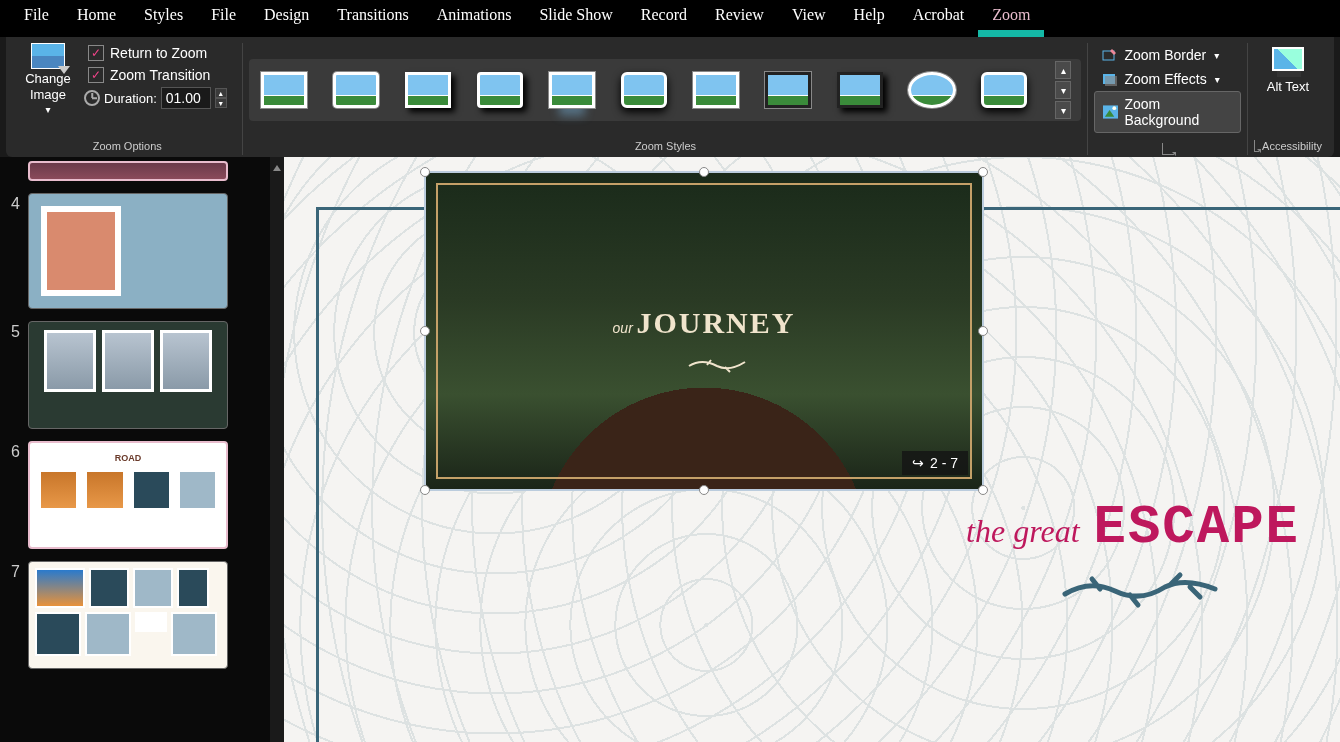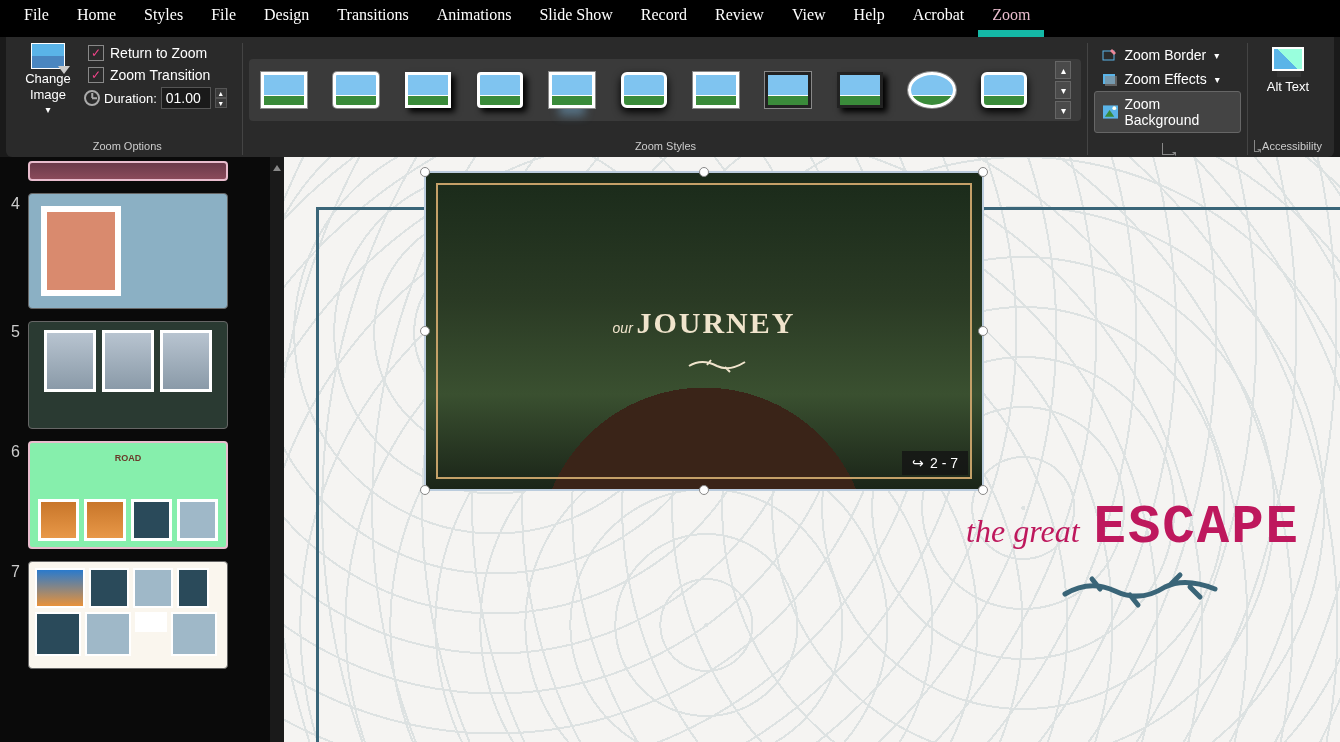--- a/index.html
+++ b/index.html
@@ -96,21 +96,21 @@
 .h-sw{left:-6px;bottom:-6px}.h-s{left:50%;bottom:-6px;margin-left:-5px}.h-se{right:-6px;bottom:-6px}
 
 
 .th-s4 { height:116px; background:#8bb0c4; position:relative; }
 .th-s4 .card{ position:absolute; left:12px; top:12px; width:80px; height:90px; background:#fff; }
 .th-s4 .card::after{ content:""; position:absolute; inset:6px; background:#d98a6e; }
 .th-s5 { height:108px; background:#2a3a32; display:flex; flex-direction:column; padding:8px; gap:4px; }
 .th-s5 .row{ display:flex; gap:6px; justify-content:center; }
 .th-s5 .ph{ width:52px; height:62px; background:#fff; padding:3px; }
 .th-s5 .ph div{ width:100%; height:100%; background:linear-gradient(#b8c4d0, #8a9aa8); }
-.th-s6 { height:108px; background:#86efac; padding:10px 8px 6px; display:flex; flex-direction:column; gap:6px; border:2px solid #e8bccd;justify-content:space-between; }
+.th-s6 { height:108px; background:#ffffff; padding:10px 8px 6px; display:flex; flex-direction:column; gap:6px; border:2px solid #e8bccd; }
 .th-s6 .hr{ text-align:center; font-size:9px; color:#6a3a2a; font-weight:bold; }
 .th-s6 .row{ display:flex; gap:5px; justify-content:center; }
 .th-s6 .sq{ width:42px; height:42px; background:#2a4a5a; border:3px solid #fff; }
 .th-s6 .sq.img{ background:linear-gradient(#c8762a,#e89848); }
 .th-s7 { height:108px; background:#faf6ee; padding:6px; display:flex; flex-wrap:wrap; gap:4px; align-content:flex-start; }
 .th-s7 .cell { background:#9fb8c8; border:2px solid #fff; }
 .th-s7 .c1{width:50px;height:40px;background:linear-gradient(#2a7acc,#e8923a);} 
 .th-s7 .c2{width:40px;height:40px;background:#2a4a5a;}
 .th-s7 .c3{width:40px;height:40px;}
 .th-s7 .c4{width:32px;height:40px;background:#2a4a5a;}

